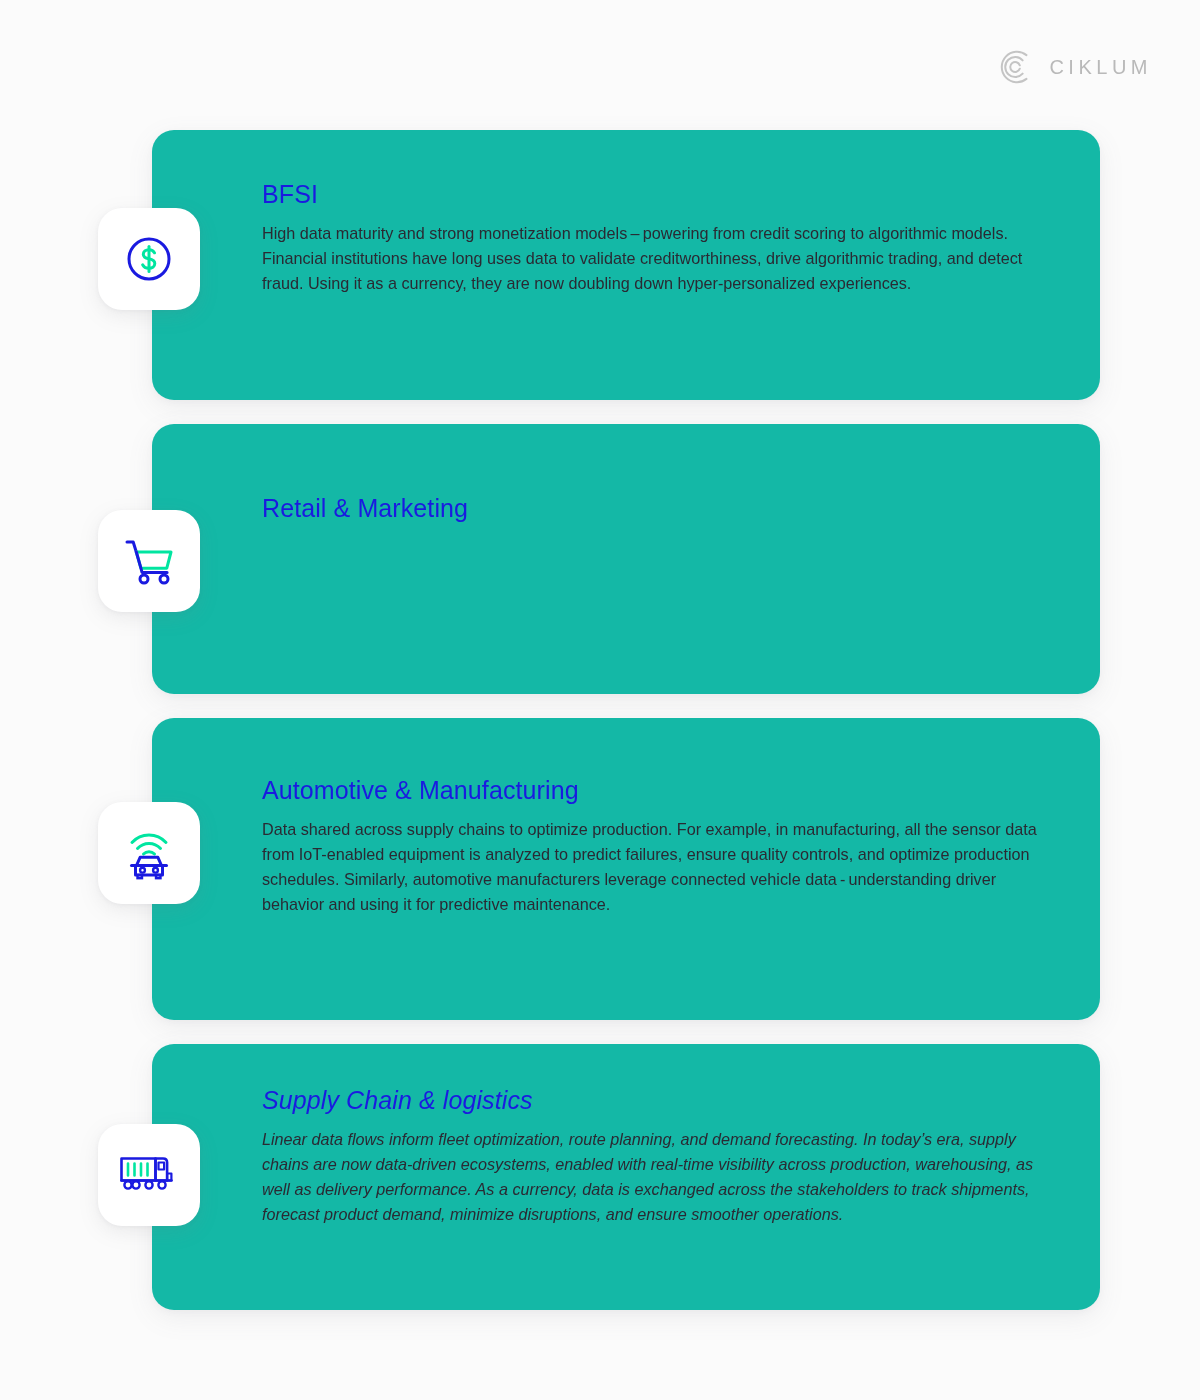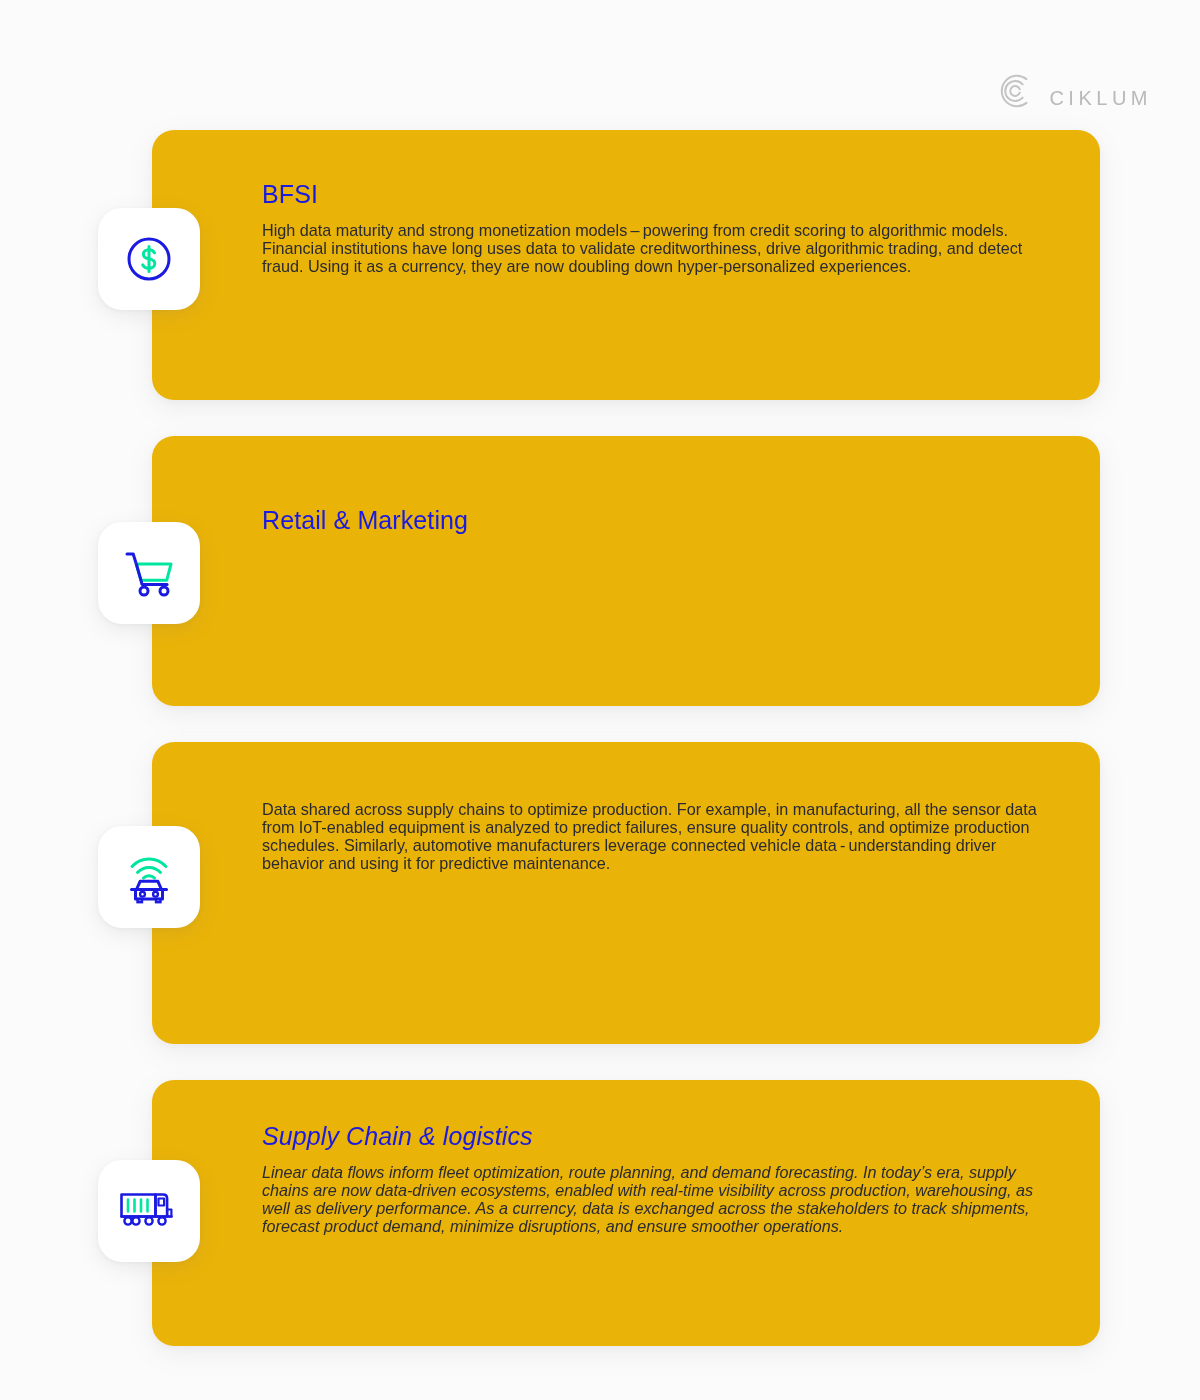--- a/index.html
+++ b/index.html
@@ -13,47 +13,46 @@
     position: relative;
     overflow: hidden;
   }
 
   
   .brand {
     position: absolute;
     top: 48px;
     right: 48px;
     display: flex;
-    align-items: flex-end;
+    align-items: center;
     gap: 14px;
-    margin-top: 24px;
   }
   .brand-mark { width: 38px; height: 38px; display: block; }
   .brand-name {
     font-size: 20px;
     letter-spacing: 4.5px;
     color: #b9b9b9;
     font-family: "Liberation Sans", sans-serif;
     font-weight: 400;
   }
 
   
   .cards {
     position: absolute;
     left: 152px;
     top: 130px;
     width: 948px;
   }
   .card {
     position: relative;
-    background: #eab308;
+    background: #14b8a6;
     border-radius: 22px;
     box-shadow: 0 8px 26px rgba(120,120,130,0.10),
                 0 2px 6px rgba(120,120,130,0.05);
-    margin-bottom: 36px;
+    margin-bottom: 24px;
     padding: 0;
   }
   .card-inner {
     padding-left: 110px;
     padding-right: 52px;
   }
 
   .icon-tile {
     position: absolute;
     left: -54px;
@@ -72,21 +71,21 @@
   .card-title {
     color: #1a1ae0;
     font-size: 25px;
     font-weight: 400;
     margin: 0 0 12px 0;
     letter-spacing: 0.1px;
   }
   .card-body {
     color: #2a2a33;
     font-size: 16.2px;
-    line-height: 18px;
+    line-height: 25px;
     margin: 0;
     font-weight: 400;
   }
 
   
   #card-bfsi { height: 270px; }
   #card-bfsi .card-inner { padding-top: 50px; }
   #card-bfsi .icon-tile { top: 78px; }
 
   #card-retail { height: 270px; }
@@ -163,20 +162,21 @@
           <path d="M10.5 39.5h35" stroke="#1a1ae0" stroke-width="3" stroke-linecap="round"></path>
           <rect x="14.5" y="39.5" width="27" height="9.5" stroke="#1a1ae0" stroke-width="3" stroke-linejoin="round"></rect>
           <circle cx="21.5" cy="44.2" r="2.4" stroke="#1a1ae0" stroke-width="2.4"></circle>
           <circle cx="34.5" cy="44.2" r="2.4" stroke="#1a1ae0" stroke-width="2.4"></circle>
           <rect x="16.5" y="49" width="4.5" height="3.2" stroke="#1a1ae0" stroke-width="2.4"></rect>
           <rect x="35" y="49" width="4.5" height="3.2" stroke="#1a1ae0" stroke-width="2.4"></rect>
         </svg>
       </span>
     </div>
     <div class="card-inner">
+      <h2 class="card-title">Automotive &amp; Manufacturing</h2>
       <p class="card-body">Data shared across supply chains to optimize production. For example, in manufacturing, all the sensor data from IoT-enabled equipment is analyzed to predict failures, ensure quality controls, and optimize production schedules. Similarly, automotive manufacturers leverage connected vehicle data - understanding driver behavior and using it for predictive maintenance.</p>
     </div>
   </div>
 
   <div class="card" id="card-supply">
     <div class="icon-tile">
       <span>
         <svg width="60" height="44" viewBox="0 0 60 44" fill="none">
 
           <rect x="2.5" y="5.5" width="34" height="22" stroke="#1a1ae0" stroke-width="2.6" stroke-linejoin="round"></rect>

